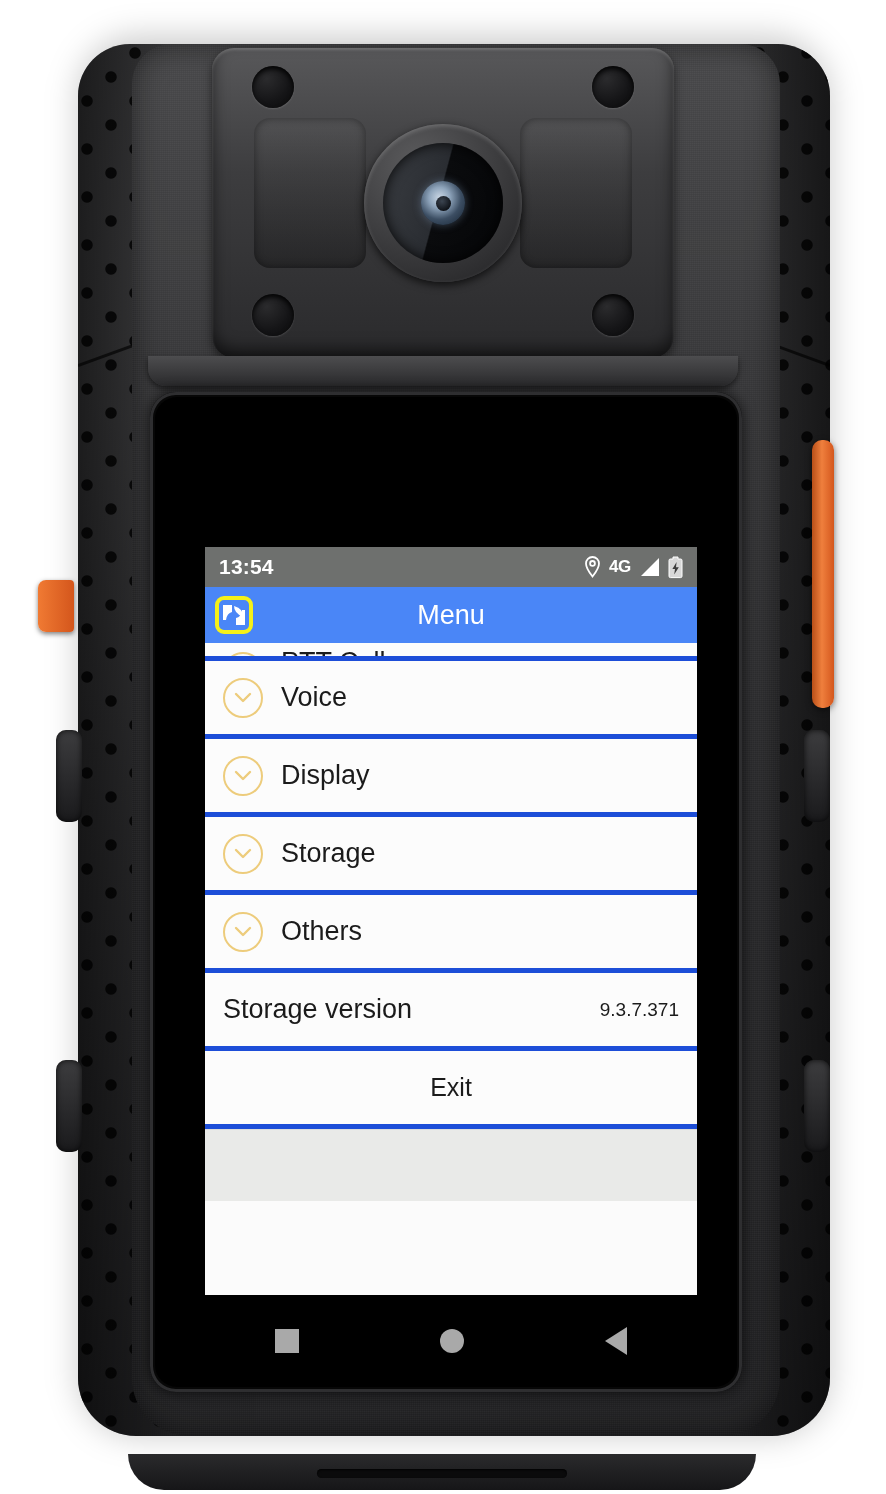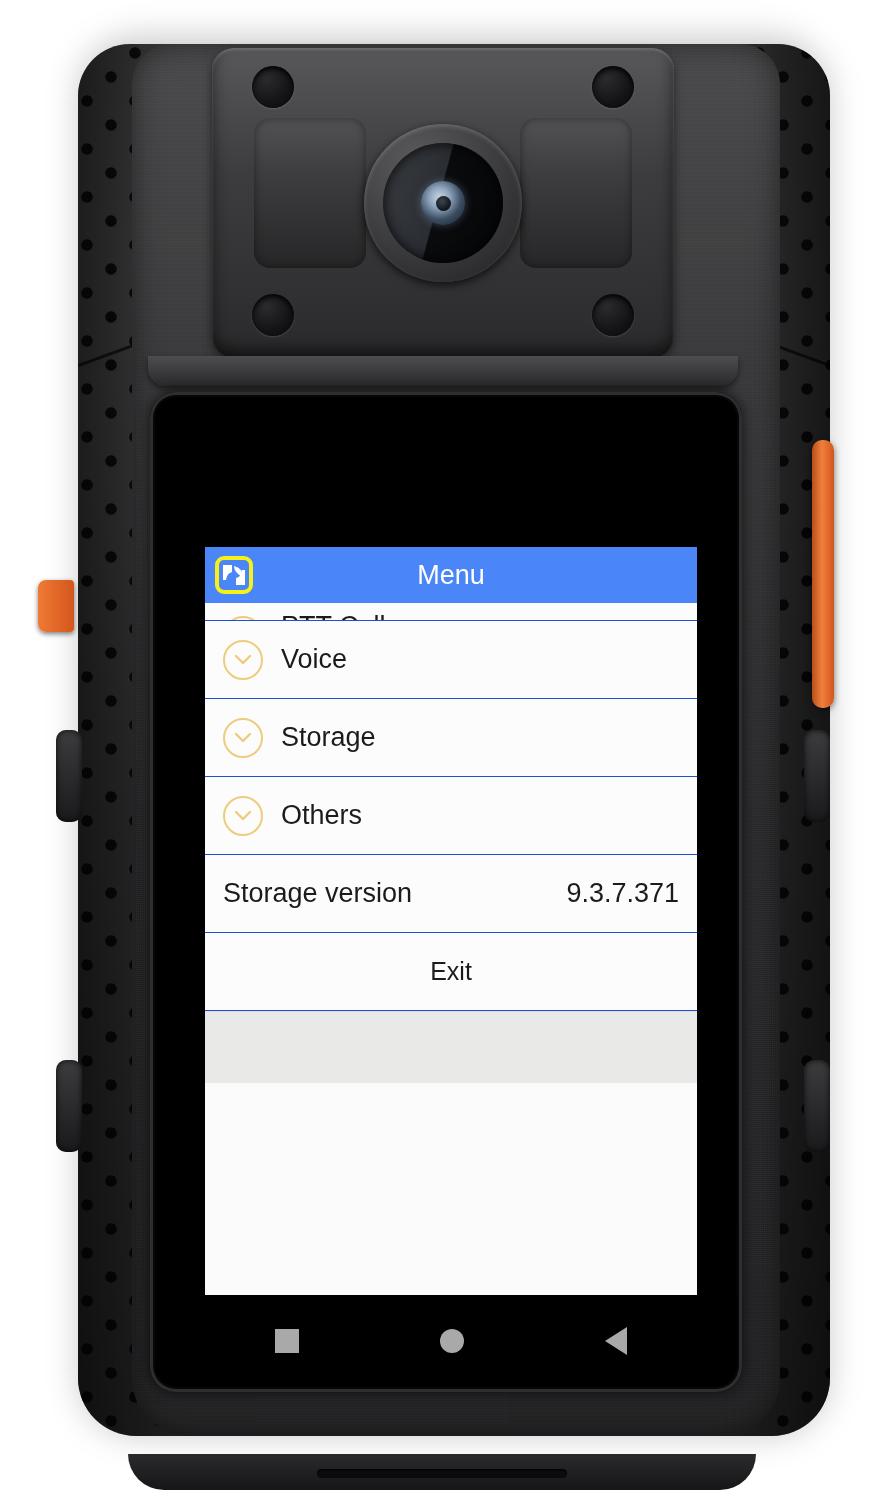--- a/index.html
+++ b/index.html
@@ -303,21 +303,21 @@
   }
 
   
   .list { background: #fbfbfb; }
   .row {
     position: relative;
     height: 78px;
     display: flex;
     align-items: center;
     padding: 0 18px;
-    border-bottom: 1px solid #1d4ed8;
+    border-bottom: 5px solid #1d4ed8;
     background: #fcfcfc;
   }
   .row.partial {
     height: 18px;
     align-items: flex-end;
     overflow: hidden;
     padding-bottom: 0;
   }
   .row.partial .chev-circle { margin-bottom: -36px; }
   .row.partial .row-label { margin-bottom: -22px; }
@@ -329,21 +329,21 @@
     display: flex; align-items: center; justify-content: center;
     flex: 0 0 auto;
     margin-right: 18px;
   }
   .row-label {
     font-size: 27px;
     color: #1b1b1b;
   }
   .row-value {
     margin-left: auto;
-    font-size: 27px;
+    font-size: 19px;
     color: #1b1b1b;
   }
   .row.no-icon { padding-left: 18px; }
   .row.center-row {
     justify-content: center;
   }
   .row.center-row .row-label { font-size: 25px; }
   .list-filler {
     background: #e9eae8;
     height: 72px;
@@ -421,20 +421,43 @@
   <div class="grip-notch l1"></div>
   <div class="grip-notch l2"></div>
   <div class="grip-notch r1"></div>
   <div class="grip-notch r2"></div>
 
   <div class="screen-bezel">
     <div class="screen">
 
       <div class="app">
 
+        <div class="statusbar">
+          <span class="status-time">13:54</span>
+          <span class="status-right">
+            <span>
+              <svg class="ic" width="17" height="22" viewBox="0 0 17 22">
+                <path d="M8.5 1C4.9 1 2 3.9 2 7.5c0 4.9 6.5 13 6.5 13S15 12.4 15 7.5C15 3.9 12.1 1 8.5 1z" fill="none" stroke="#ffffff" stroke-width="1.8"></path>
+                <circle cx="8.5" cy="7.4" r="2.4" fill="none" stroke="#ffffff" stroke-width="1.8"></circle>
+              </svg>
+            </span>
+            <span class="status-net">4G</span>
+            <span>
+              <svg class="ic" width="21" height="20" viewBox="0 0 21 20">
+                <path d="M20 1 L20 19 L2 19 Z" fill="#ffffff"></path>
+              </svg>
+            </span>
+            <span>
+              <svg class="ic" width="15" height="23" viewBox="0 0 15 23">
+                <path d="M5 1 h5 v2 h2.6 a1.4 1.4 0 0 1 1.4 1.4 V20.2 a1.4 1.4 0 0 1 -1.4 1.4 H2.4 A1.4 1.4 0 0 1 1 20.2 V4.4 A1.4 1.4 0 0 1 2.4 3 H5 Z" fill="#d8d8d8" stroke="#ffffff" stroke-width="1"></path>
+                <path d="M8.6 6 L4.4 13 H7 L6.2 18.6 L10.8 11.2 H8 Z" fill="#3d3d3d"></path>
+              </svg>
+            </span>
+          </span>
+        </div>
 
         <div class="titlebar">
           <span class="app-icon">
             <svg width="26" height="26" viewBox="0 0 26 26">
               <rect x="0" y="0" width="26" height="26" fill="#4a86f7"></rect>
               <path d="M2 3 h9 v7 q-5 1 -6 8 l-3 0 z" fill="#ffffff"></path>
               <path d="M24 23 h-9 v-7 q5 -1 6 -8 l3 0 z" fill="#ffffff"></path>
               <path d="M13 4 q10 3 9 11 q-9 -4 -9 -11 z" fill="#ffffff"></path>
             </svg>
           </span>
@@ -452,20 +475,28 @@
 
           <div class="row">
             <span class="chev-circle">
               <svg width="18" height="12" viewBox="0 0 18 12">
                 <path d="M2 2 L9 9 L16 2" fill="none" stroke="#edcc7c" stroke-width="2.4" stroke-linecap="round" stroke-linejoin="round"></path>
               </svg>
             </span>
             <span class="row-label">Voice</span>
           </div>
 
+          <div class="row">
+            <span class="chev-circle">
+              <svg width="18" height="12" viewBox="0 0 18 12">
+                <path d="M2 2 L9 9 L16 2" fill="none" stroke="#edcc7c" stroke-width="2.4" stroke-linecap="round" stroke-linejoin="round"></path>
+              </svg>
+            </span>
+            <span class="row-label">Display</span>
+          </div>
 
           <div class="row">
             <span class="chev-circle">
               <svg width="18" height="12" viewBox="0 0 18 12">
                 <path d="M2 2 L9 9 L16 2" fill="none" stroke="#edcc7c" stroke-width="2.4" stroke-linecap="round" stroke-linejoin="round"></path>
               </svg>
             </span>
             <span class="row-label">Storage</span>
           </div>
 

